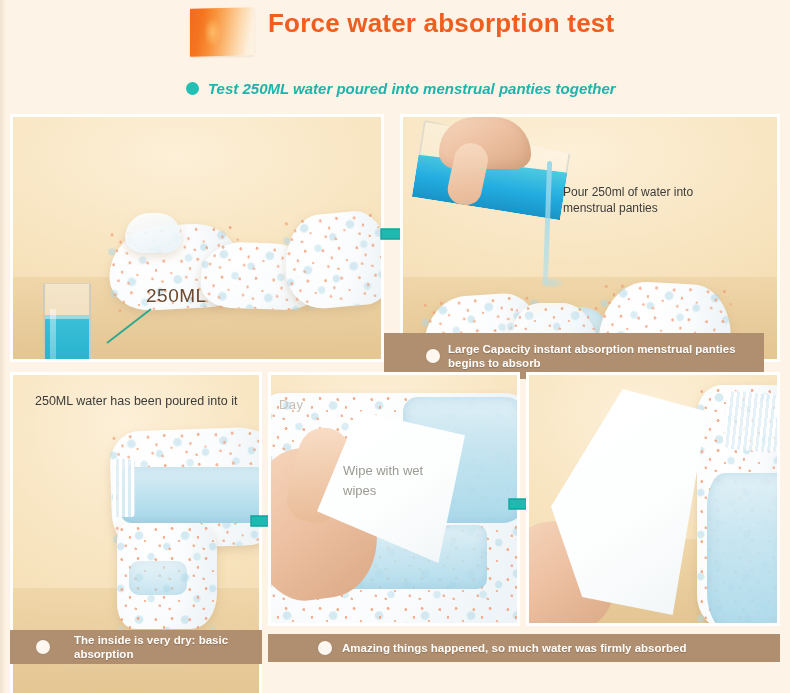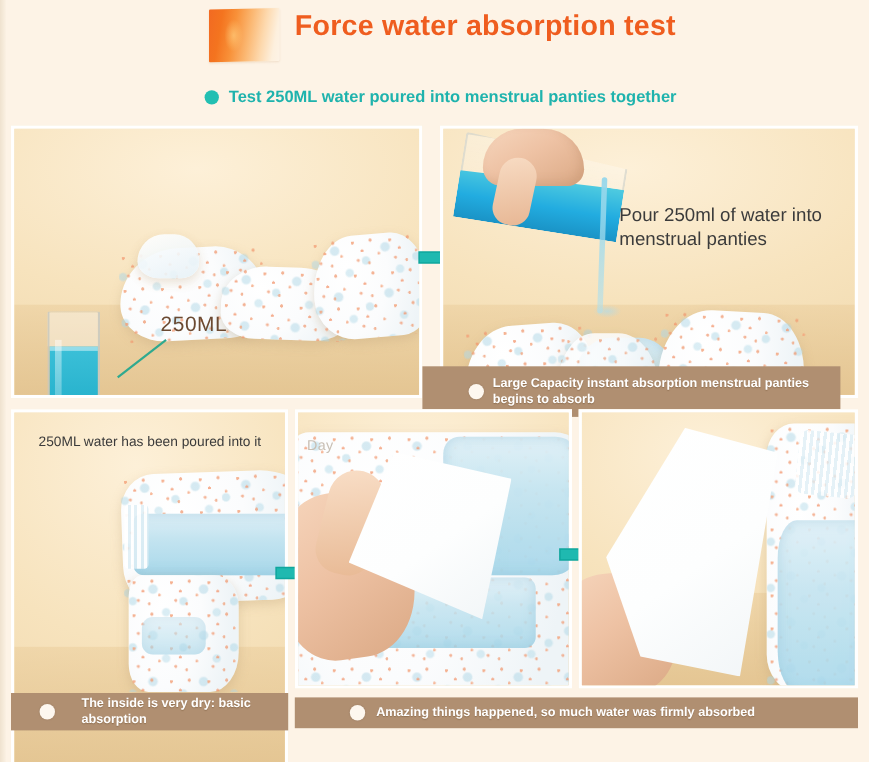--- a/index.html
+++ b/index.html
@@ -45,21 +45,21 @@
   .main-title {
     margin-left: 14px;
     font-size: 26px; font-weight: bold; letter-spacing: .2px;
     color: #ef5d1f;
     white-space: nowrap;
   }
 
   
   .subtitle-row {
     position: absolute; left: 186px; top: 80px;
-    display: flex; align-items: center; gap: 9px;
+    display: flex; align-items: center; gap: 9px; font-style: italic;
   }
   .bullet-dot {
     width: 13px; height: 13px; border-radius: 50%;
     background: #23bfb2; flex: none;
   }
   .subtitle-text {
     font-size: 15px; font-weight: bold; color: #1fb3ad;
     white-space: nowrap;
   }
 
@@ -115,21 +115,21 @@
   #cap3 { left: 10px;  top: 630px; width: 252px; height: 34px; padding-left: 46px; }
   #cap3 .cap-dot { left: 26px; }
   #cap3 .cap-text { margin-left: 18px; }
   #cap45 { left: 268px; top: 634px; width: 512px; height: 28px; }
   #cap45 .cap-dot { left: 50px; }
   #cap45 .cap-text { margin-left: 36px; white-space: nowrap; }
 
   
   .photo-label {
     position: absolute;
-    font-size: 17px; color: #3b3b3b; line-height: 1.3;
+    font-size: 12px; color: #3b3b3b; line-height: 1.3;
     white-space: pre-line;
   }
   .label-250 {
     position: absolute; left: 133px; top: 168px;
     font-size: 19px; color: #6b4a32; letter-spacing: .5px;
   }
   .leader-line {
     position: absolute; left: 92px; top: 190px;
     width: 48px; height: 38px;
   }
@@ -367,20 +367,22 @@
   <div class="hand" style="left:-18px; top:72px; width:122px; height:152px;
               border-radius:44% 50% 42% 38%; transform:rotate(-8deg);"></div>
   <div class="hand" style="left:22px; top:52px; width:52px; height:96px;
               border-radius:26px 26px 22px 22px; transform:rotate(14deg);
               background:linear-gradient(160deg,#f9dfc8,#e8b994);"></div>
 
   <div class="wipe" style="left:46px; top:36px; width:148px; height:152px;
               clip-path: polygon(28% 0, 100% 16%, 82% 100%, 0 66%);"></div>
 
   <div class="watermark" style="left:8px; top:22px;">Day</div>
+  <div class="dim-text" style="left:72px; top:86px;">Wipe with wet
+wipes</div>
 </div>
 
 <svg class="arrow" style="left:508px; top:486px;" width="44" height="36" viewBox="0 0 44 36">
   <path d="M1 13 H24 V3 L43 18 L24 33 V23 H1 Z" fill="#1fb9b0" stroke="#0fa69d" stroke-width="1.4"></path>
 </svg>
 
 <div class="panel" id="p5">
   <div class="photo"></div>
 
   <div class="cloth pattern" style="left:168px; top:10px; width:96px; height:244px;

